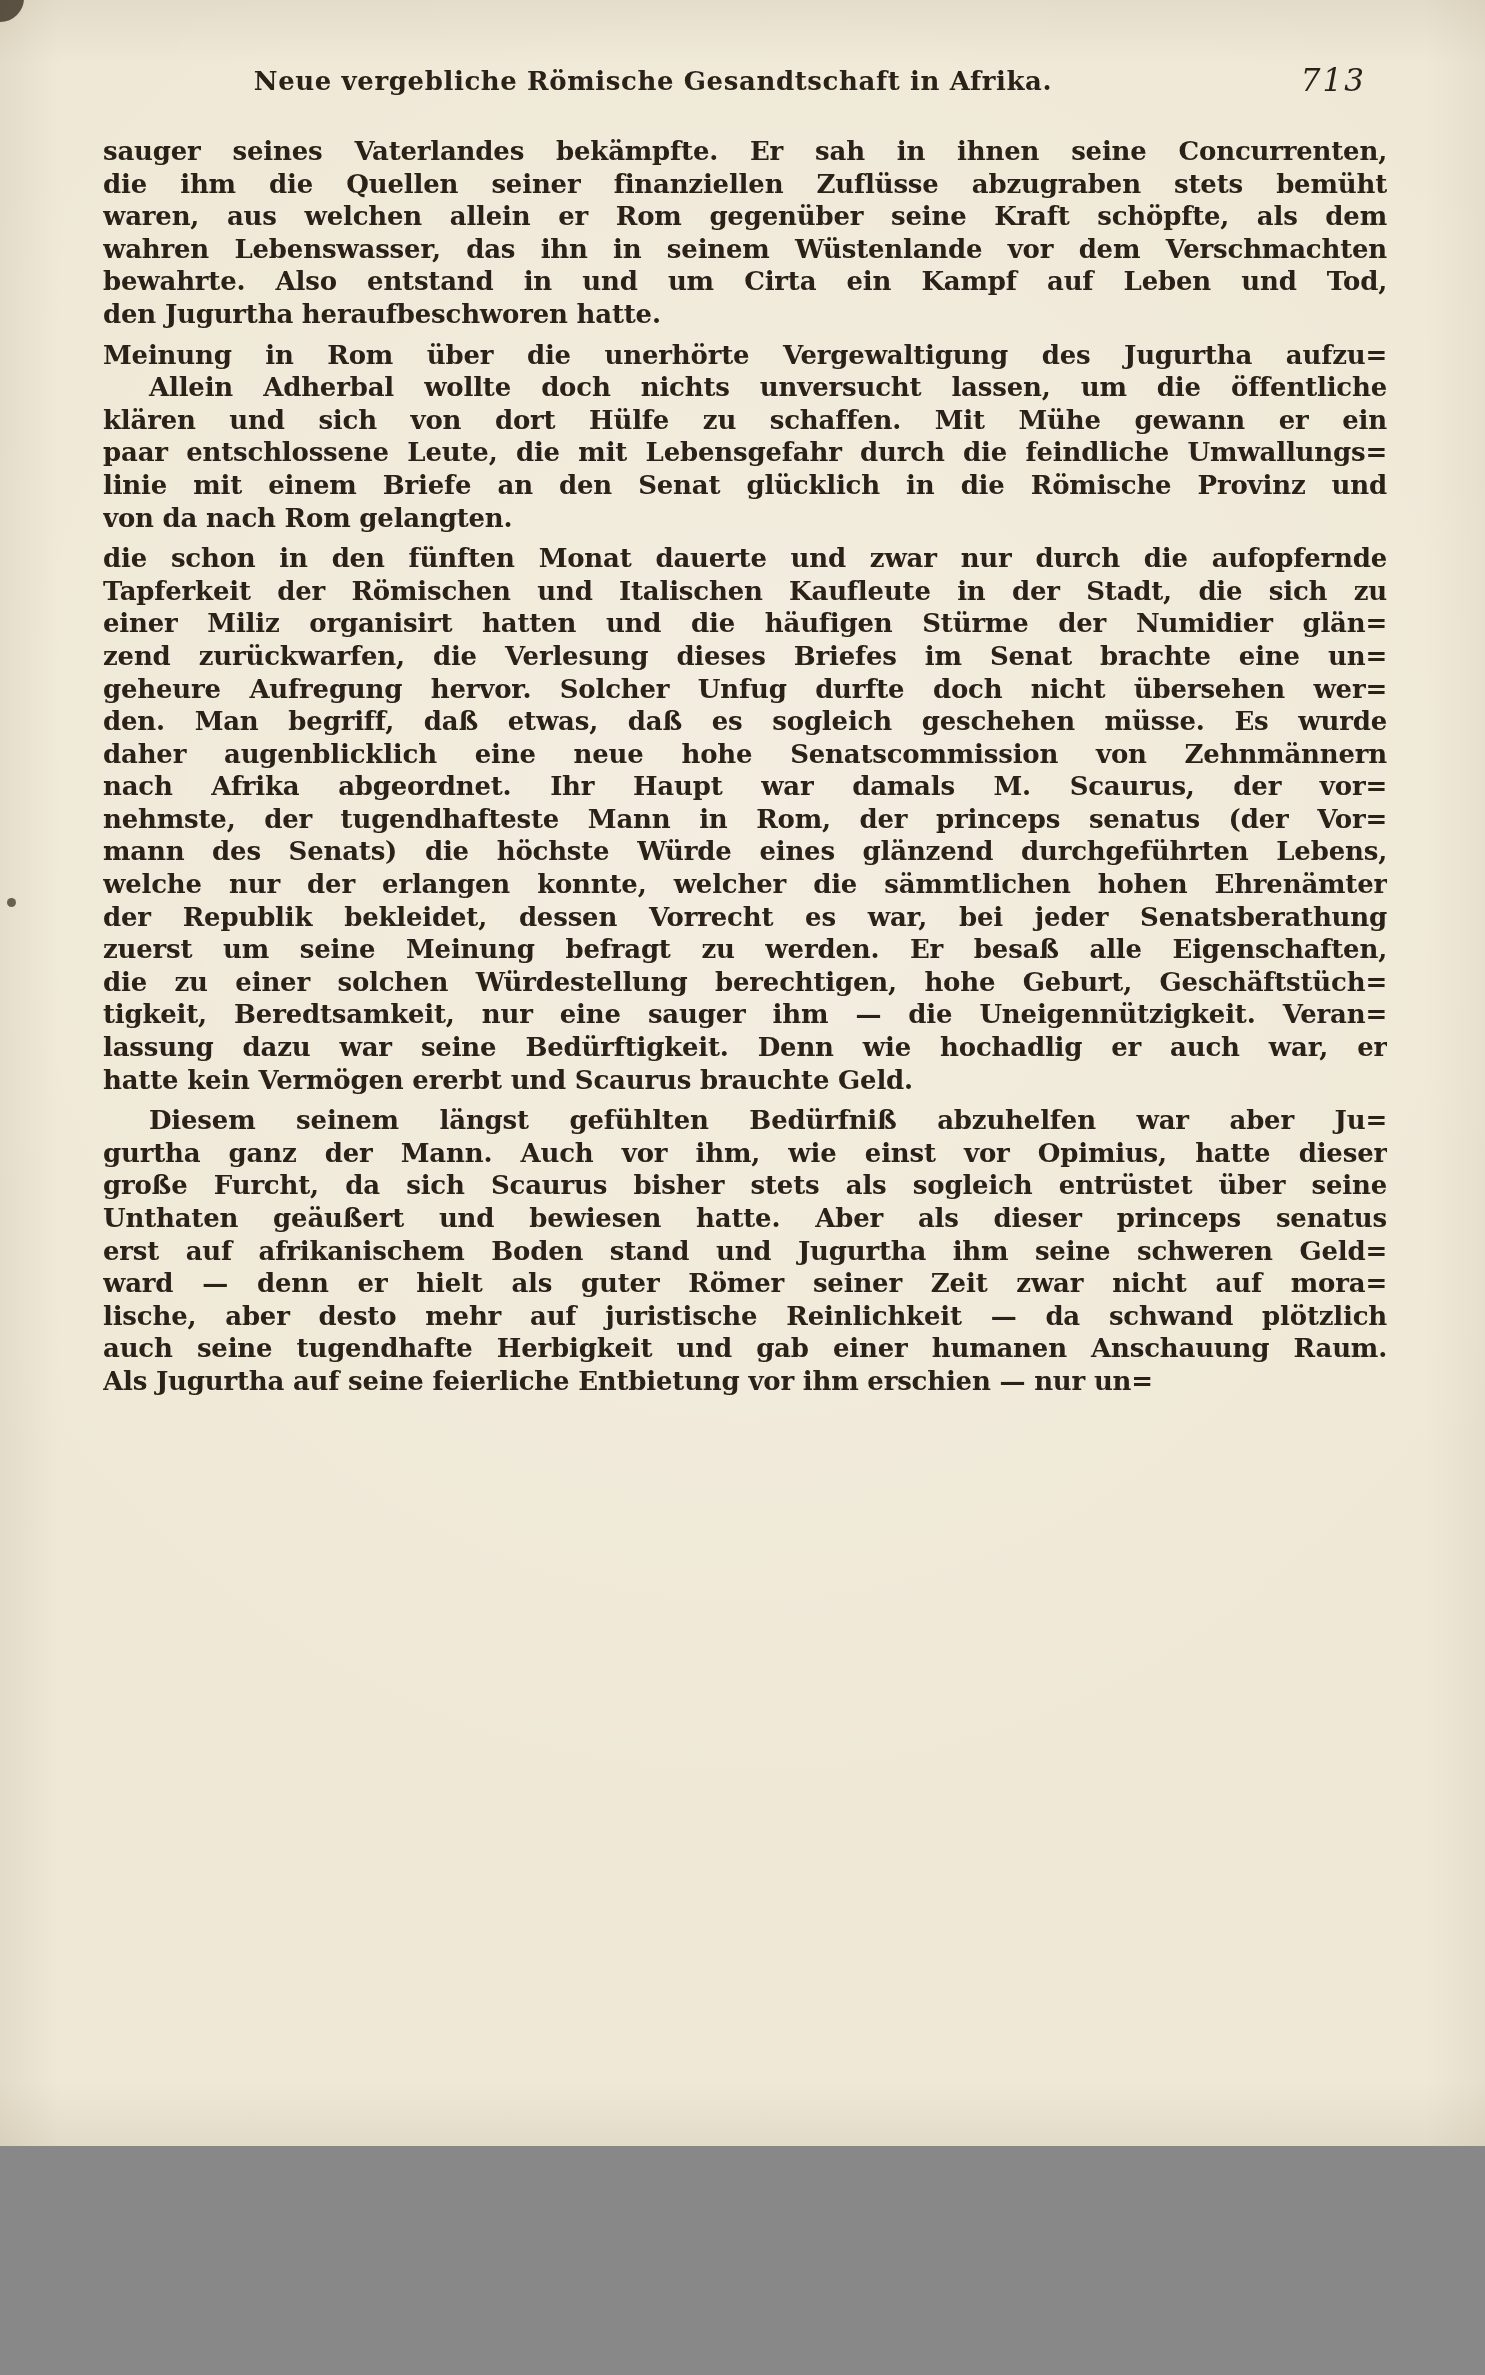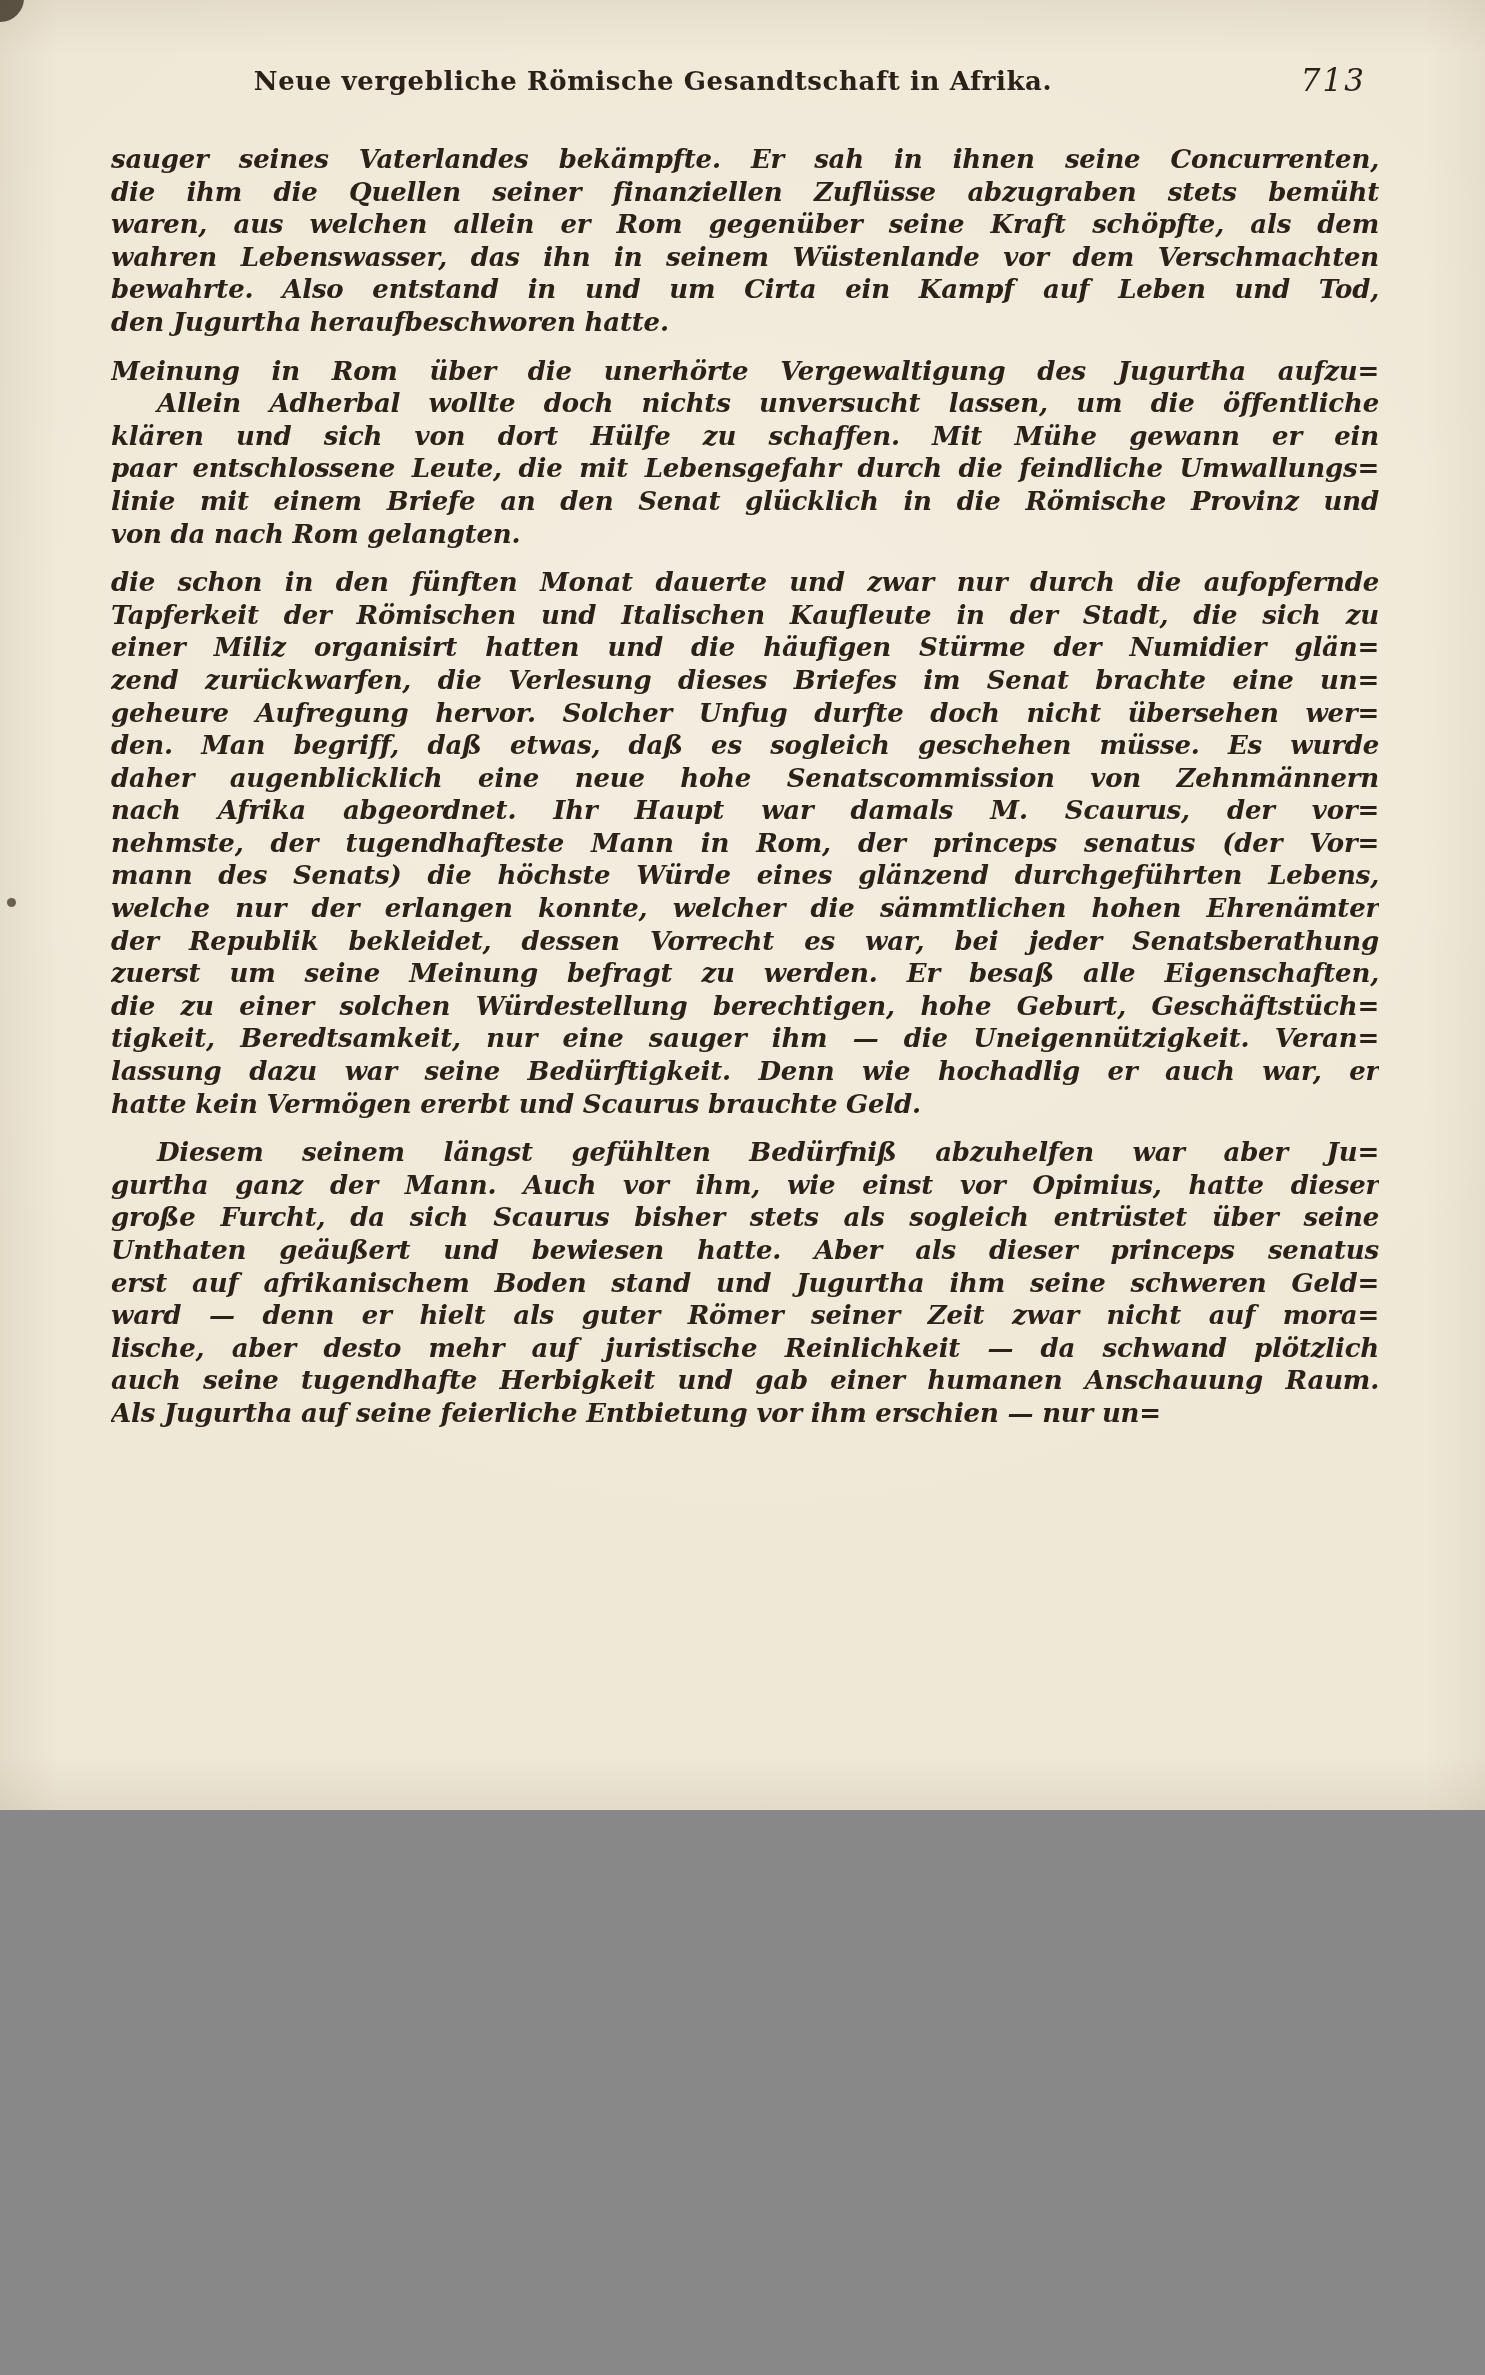--- a/index.html
+++ b/index.html
@@ -1,20 +1,20 @@
 <!DOCTYPE html>
 <html style="--paper: #efe8d6; --ink: #2b2119;"><head>
 <meta charset="utf-8">
 <style>
   html, body { margin: 0; padding: 0; }
   body { background: #888; }
   .page {
     position: relative;
     width: 1485px;
-    height: 1810px;
+    height: 2146px;
     margin: 0 auto;
     background:
       radial-gradient(ellipse 120% 90% at 50% 38%, rgba(255,255,255,0.25) 0%, rgba(255,255,255,0) 55%),
       linear-gradient(90deg, rgba(120,105,80,0.10) 0%, rgba(120,105,80,0) 4%, rgba(120,105,80,0) 96%, rgba(120,105,80,0.08) 100%),
       linear-gradient(180deg, rgba(120,105,80,0.10) 0%, rgba(120,105,80,0) 3%, rgba(120,105,80,0) 97%, rgba(120,105,80,0.10) 100%),
       var(--paper, #efe8d6);
     color: var(--ink, #2b2119);
     font-family: "DejaVu Serif", "Liberation Serif", serif;
     overflow: hidden;
   }
@@ -45,21 +45,21 @@
   .page-number {
     position: absolute; right: 24px; top: -4px;
     font-size: 31px; font-weight: normal; letter-spacing: 2px; font-style: italic;
   }
   
   .body {
     position: absolute; left: 95px; top: 127px; width: 1300px;
     font-size: 26px; font-weight: bold;
     letter-spacing: -0.2px;
   }
-  .paragraph { margin: 16px; font-style: italic; }
+  .paragraph { margin: 8px; }
   .line {
     height: 32.6px;
     line-height: 32.6px;
     text-align: justify;
     text-align-last: justify;
     white-space: normal;
     overflow: hidden;
   }
   .line.last { text-align-last: left; }
   .line.indent { text-indent: 46px; }

